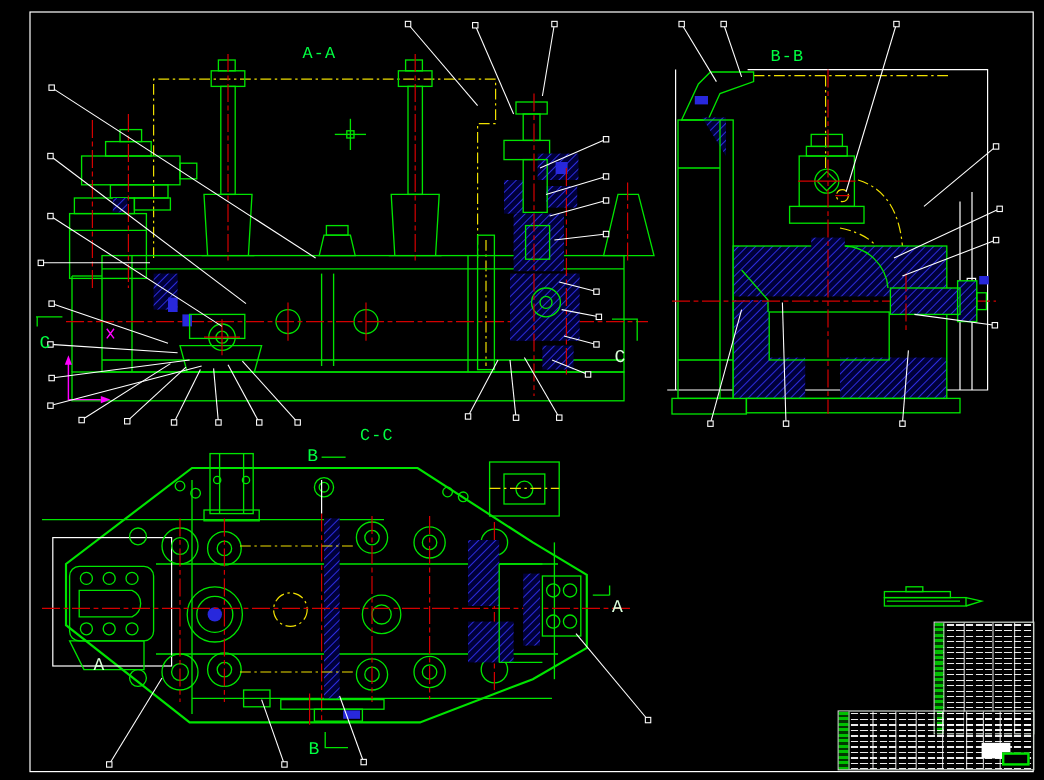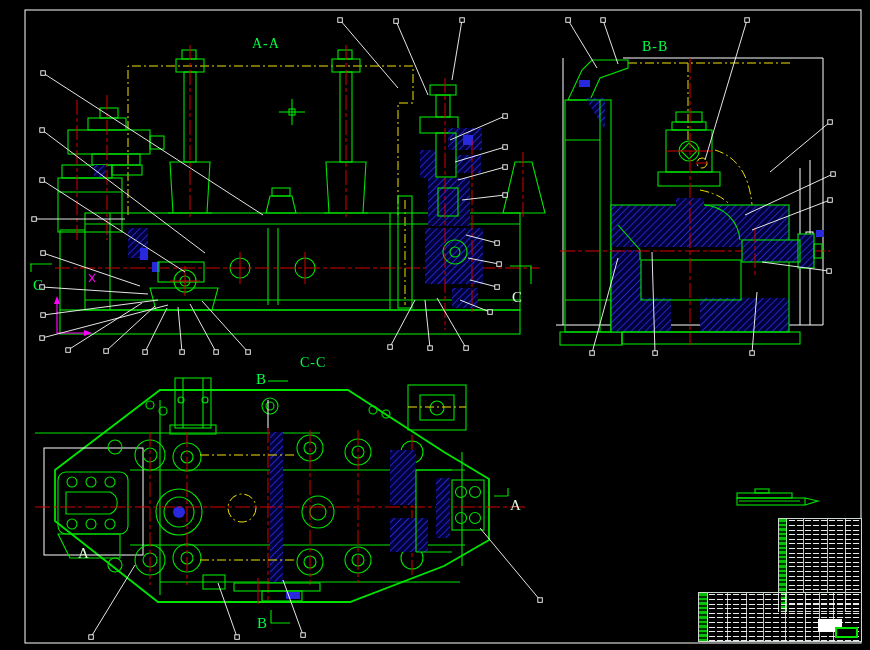--- a/index.html
+++ b/index.html
@@ -1,17 +1,17 @@
 <!DOCTYPE html>
 <html><head>
 <meta charset="utf-8">
 <style>
   html,body{margin:0;padding:0;background:#000;}
   .stage{position:relative;width:870px;height:650px;background:#000;overflow:hidden;
-         font-family:Liberation Serif, serif;}
+         font-family:Liberation Mono, monospace;}
   svg{position:absolute;left:0;top:0;}
   
   .g{stroke:#00e400;fill:none;stroke-width:1.1;}
   .g2{stroke:#00e400;fill:none;stroke-width:1.8;}
   .y{stroke:#f0e000;fill:none;stroke-width:1;stroke-dasharray:9 3 2 3;}
   .r{stroke:#d40000;fill:none;stroke-width:1;stroke-dasharray:15 3 4 3;}
   .rs{stroke:#d40000;fill:none;stroke-width:1;}
   .w{stroke:#fff;fill:none;stroke-width:1;}
   .m{stroke:#ff00ff;fill:none;stroke-width:1.2;}
   .mf{fill:#ff00ff;stroke:none;}

